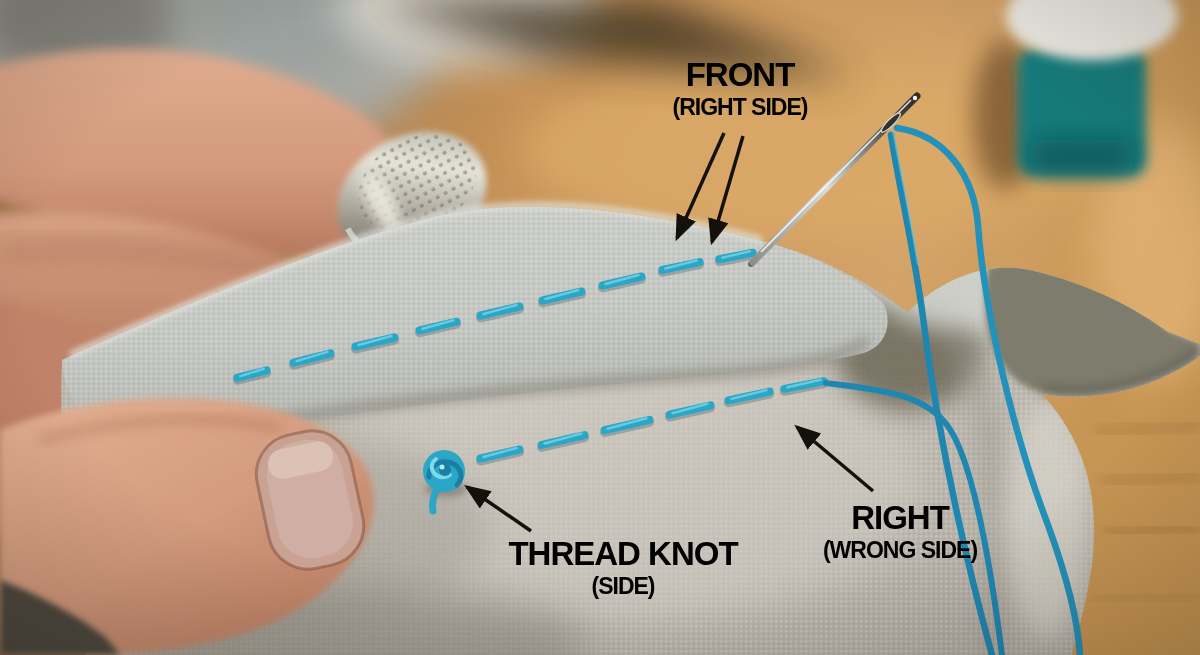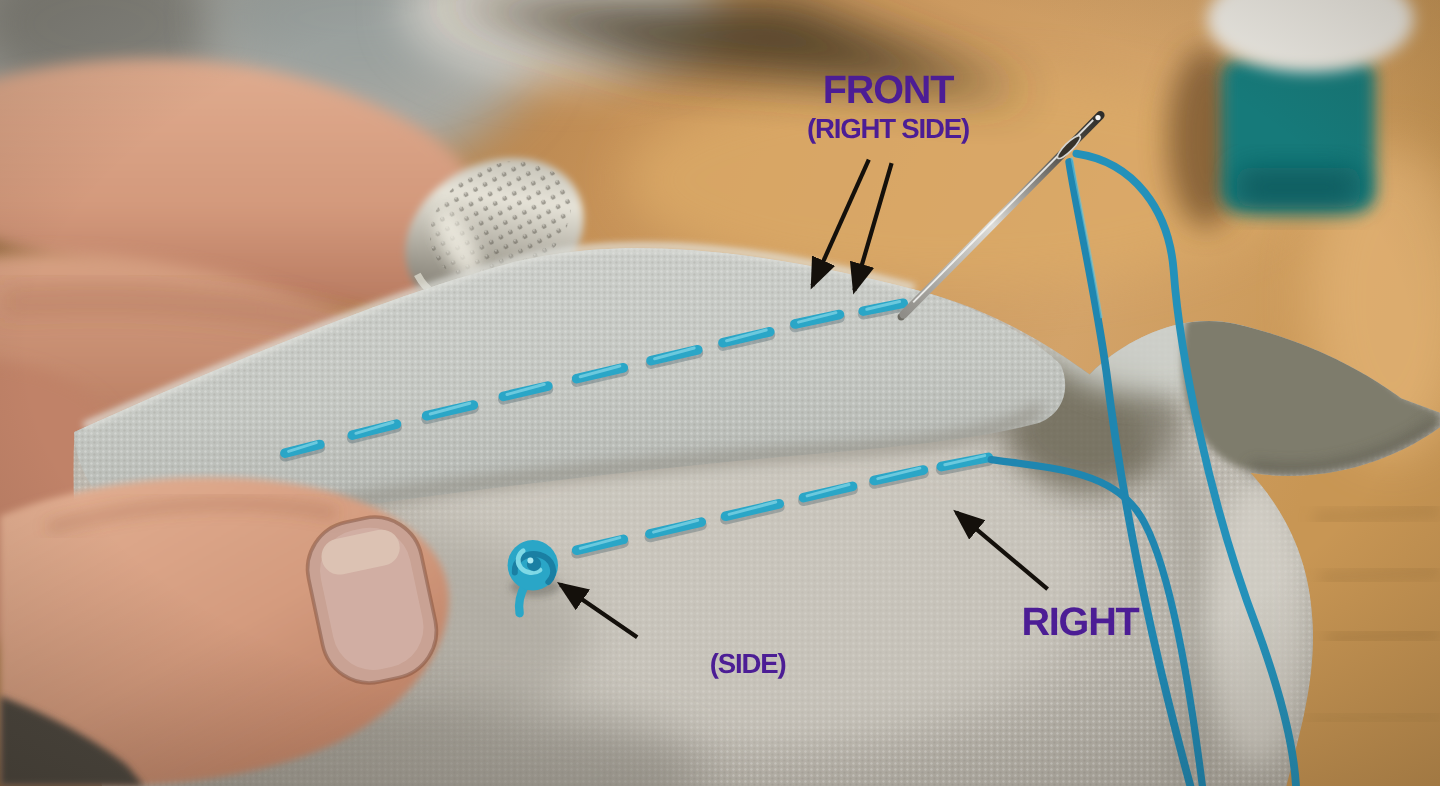--- a/index.html
+++ b/index.html
@@ -3,21 +3,21 @@
 <meta charset="utf-8">
 <style>
   html,body{margin:0;padding:0;background:#222;}
   .stage{
     position:relative;width:1200px;height:655px;overflow:hidden;
     font-family:"Liberation Sans",sans-serif;
     background:#c29257;
   }
   .stage svg{position:absolute;left:0;top:0;}
   .label{
-    position:absolute;text-align:center;color:#4c1d95;
+    position:absolute;text-align:center;color:#000000;
     font-weight:700;line-height:1.0;letter-spacing:-1px;
     pointer-events:none;
   }
   .label .title{font-size:33px;display:block;}
   .label .sub{font-size:23px;display:block;margin-top:5px;}
 </style>
 </head>
 <body>
 
 <div class="stage">
@@ -285,19 +285,21 @@
       </g>
 
   <rect x="0" y="0" width="1200" height="655" fill="url(#vig)" pointer-events="none"></rect>
 </svg>
 
 <div class="label" style="left:620px;top:58px;width:240px;">
   <span class="title">FRONT</span>
   <span class="sub">(RIGHT SIDE)</span>
 </div>
 <div class="label" style="left:483px;top:537px;width:280px;">
+  <span class="title">THREAD KNOT</span>
   <span class="sub">(SIDE)</span>
 </div>
 <div class="label" style="left:760px;top:501px;width:280px;">
   <span class="title">RIGHT</span>
+  <span class="sub">(WRONG SIDE)</span>
 </div>
 
 </div>
 
 </body></html>

